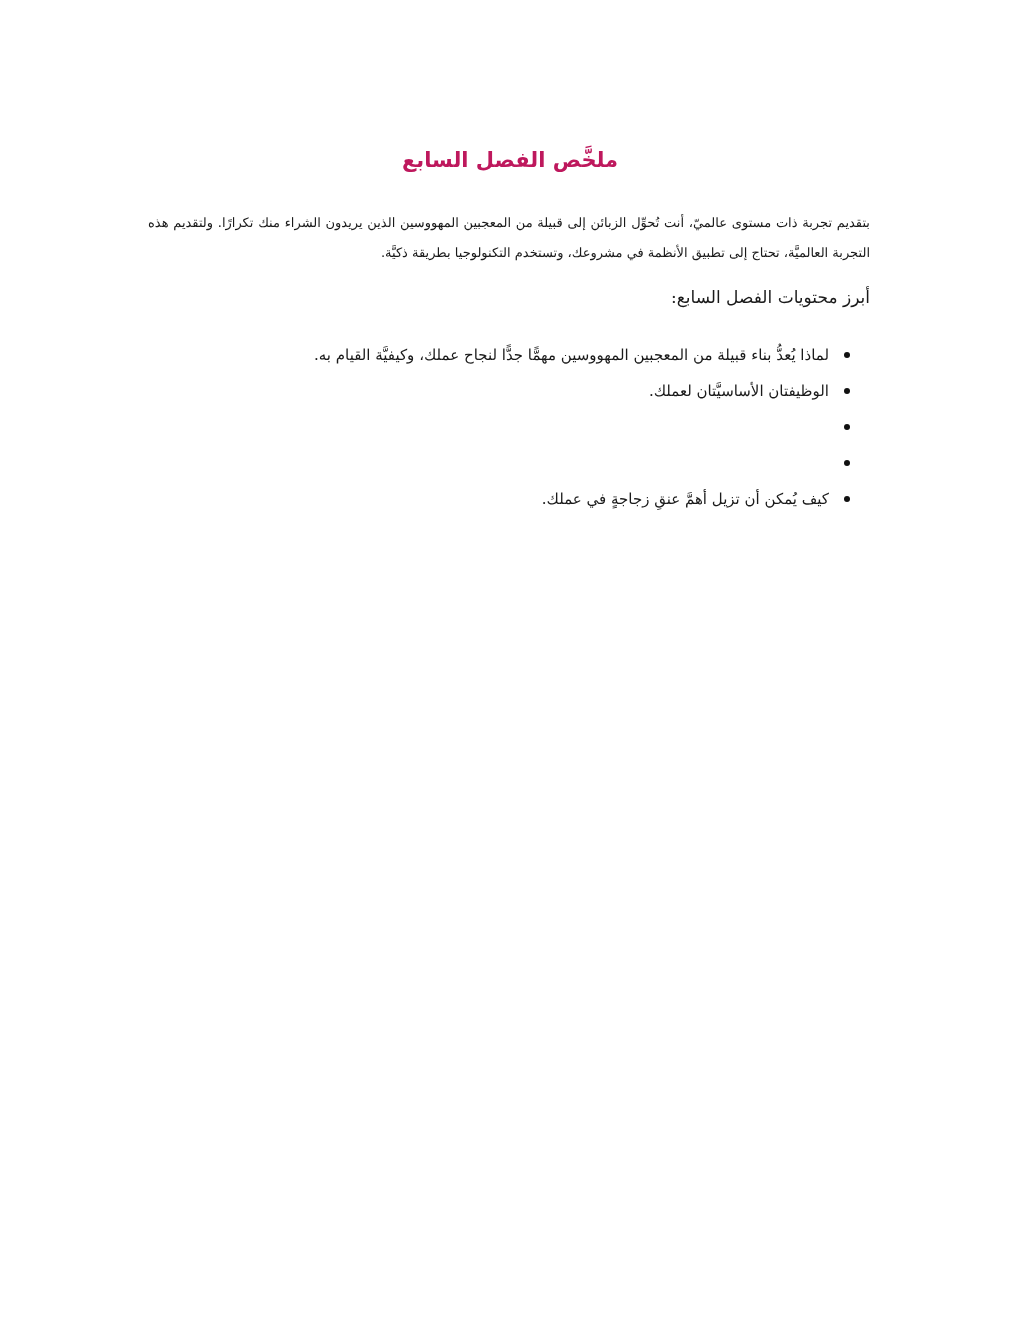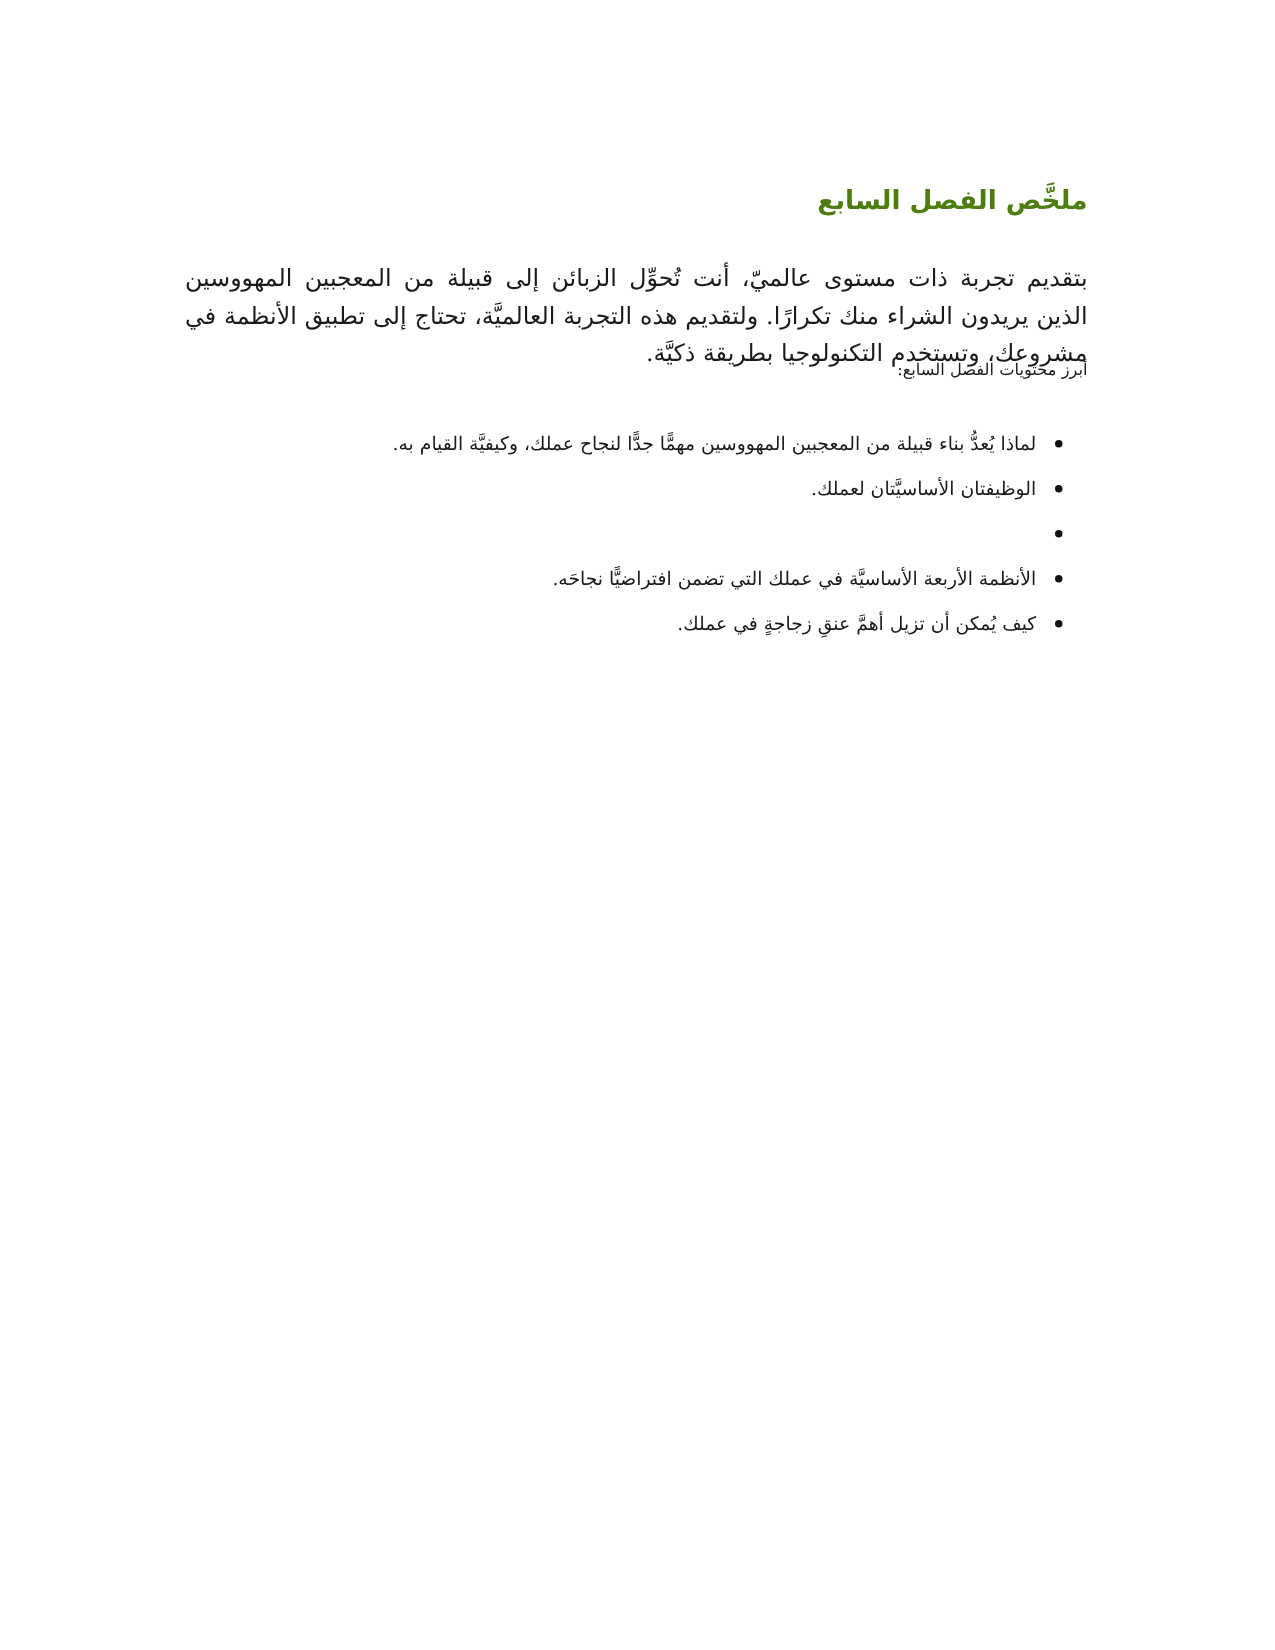--- a/index.html
+++ b/index.html
@@ -20,46 +20,46 @@
       top: 0;
       width: 720px;
       direction: rtl;
       text-align: right;
     }
     .title {
       position: absolute;
       top: 144px;
       left: 0;
       width: 720px;
-      text-align: right;
+      text-align: center;
       font-family: "DejaVu Sans", sans-serif;
       font-weight: bold;
       font-size: 21px;
       line-height: 32px;
       margin: 0;
-      color: #4d7c0f;
+      color: #be185d;
     }
     .intro {
       position: absolute;
       top: 208px;
       right: 0;
       width: 722px;
       font-family: "DejaVu Serif", serif;
-      font-size: 19px;
+      font-size: 13px;
       line-height: 30px;
       margin: 0;
       text-align: justify;
       text-align-last: right;
     }
     .subhead {
       position: absolute;
       top: 282px;
       right: 0;
       font-family: "DejaVu Serif", serif;
-      font-size: 13px;
+      font-size: 17px;
       line-height: 30px;
       margin: 0;
     }
     .bullets {
       position: absolute;
       top: 324px;
       right: 0;
       width: 720px;
       list-style: none;
       margin: 16px;
@@ -100,20 +100,19 @@
     </li>
     <li>
       <span class="dot"></span>
       <span>الوظيفتان الأساسيَّتان لعملك.</span>
     </li>
     <li>
       <span class="dot"></span>
     </li>
     <li>
       <span class="dot"></span>
-      <span>الأنظمة الأربعة الأساسيَّة في عملك التي تضمن افتراضيًّا نجاحَه.</span>
     </li>
     <li>
       <span class="dot"></span>
       <span>كيف يُمكن أن تزيل أهمَّ عنقِ زجاجةٍ في عملك.</span>
     </li>
   </ul>
 </div>
 
 </body></html>

